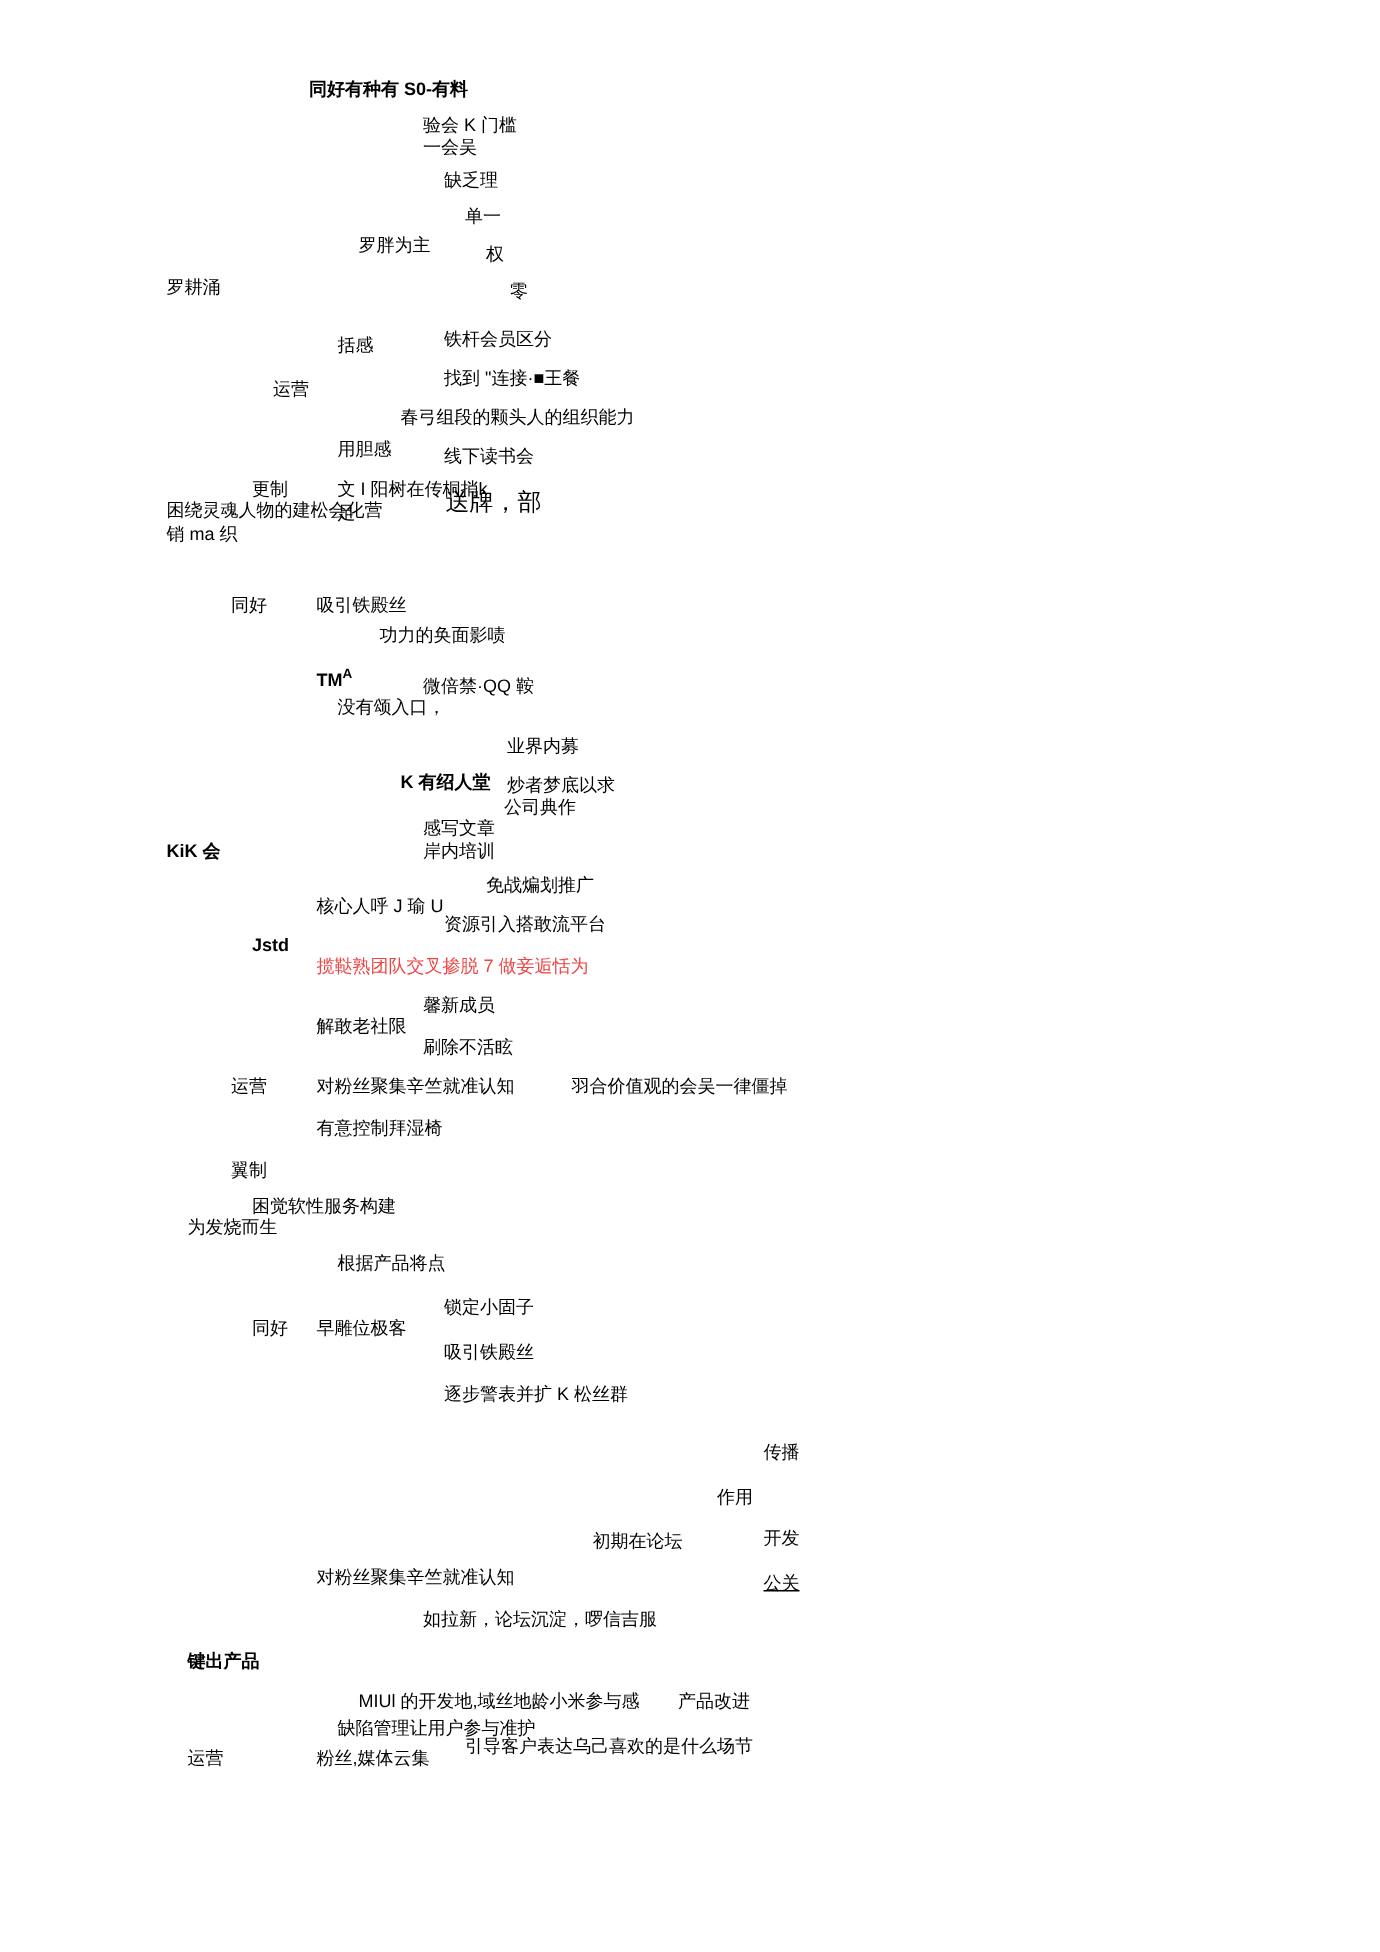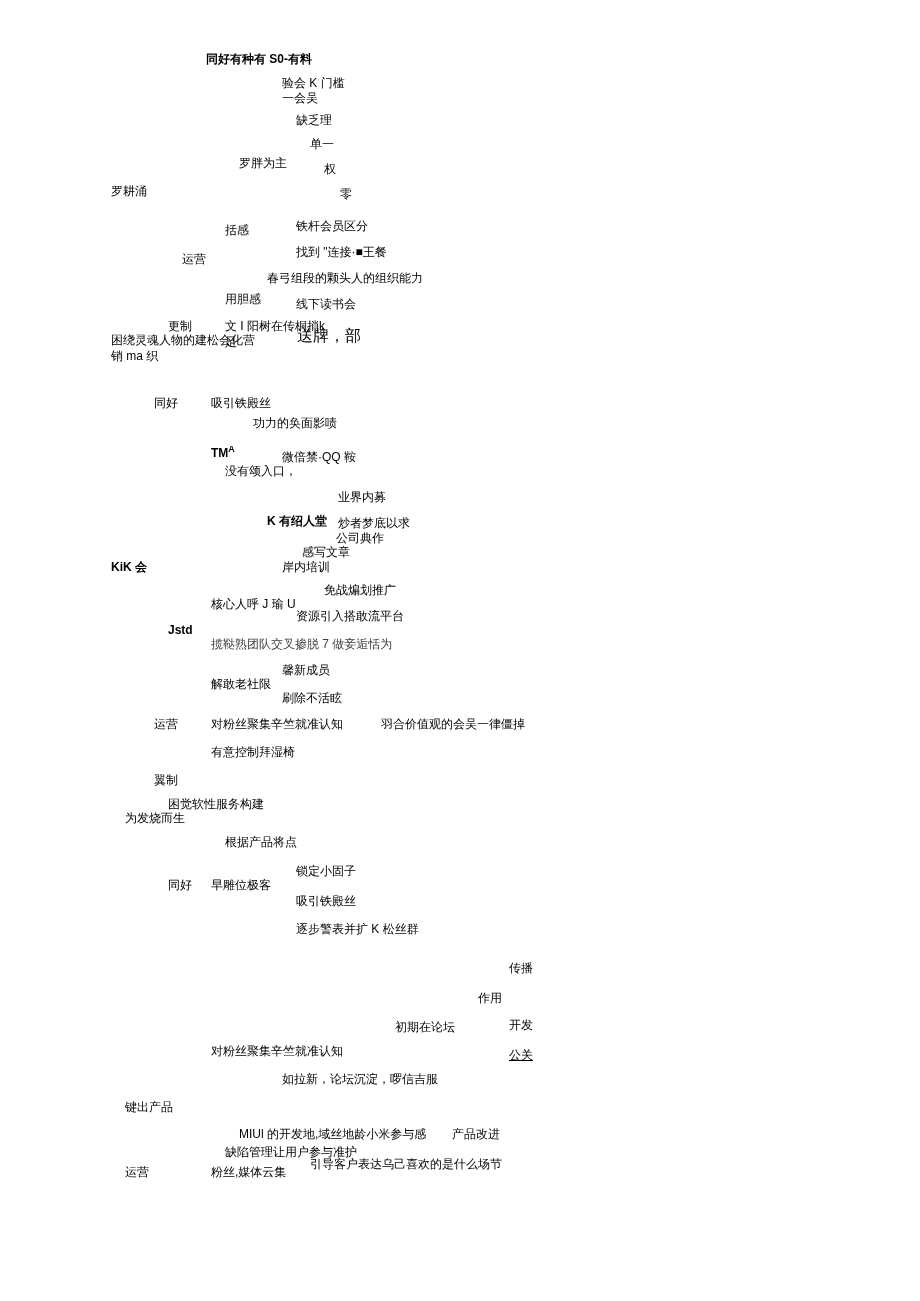--- a/index.html
+++ b/index.html
@@ -14,21 +14,21 @@
       position: relative;
       width: 920px;
       height: 1301px;
     }
     .txt {
       position: absolute;
       white-space: nowrap;
       line-height: 1.4;
     }
     .bold { font-weight: bold; }
-    .grey { color: #404040; }
+    .grey { color: #ef4444; }
     .sup { font-size: 9px; vertical-align: super; }
   </style>
 </head>
 <body>
 
 <div class="page">
 
   <span class="txt bold" style="left:182px; top:51px;margin-left:24px;">同好有种有 S0-有料</span>
 
   <span class="txt" style="left:282px; top:75px;">验会 K 门槛</span>
@@ -74,21 +74,21 @@
   <span class="txt" style="left:282px; top:449px;">微倍禁·QQ 鞍</span>
 
   <span class="txt" style="left:225px; top:463px;">没有颂入口，</span>
 
   <span class="txt" style="left:338px; top:489px;">业界内募</span>
 
   <span class="txt bold" style="left:267px; top:513px;">K 有绍人堂</span>
   <span class="txt" style="left:338px; top:515px;">炒者梦底以求</span>
   <span class="txt" style="left:336px; top:530px;">公司典作</span>
 
-  <span class="txt" style="left:282px; top:544px;margin-left:20px;">感写文章</span>
+  <span class="txt" style="left:282px; top:544px;">感写文章</span>
   <span class="txt" style="left:282px; top:559px;">岸内培训</span>
   <span class="txt bold" style="left:111px; top:559px;">KiK 会</span>
 
   <span class="txt" style="left:324px; top:582px;">免战煸划推广</span>
   <span class="txt" style="left:211px; top:596px;">核心人呼 J 瑜 U</span>
   <span class="txt" style="left:296px; top:608px;">资源引入搭敢流平台</span>
 
   <span class="txt bold" style="left:168px; top:622px;">Jstd</span>
   <span class="txt grey" style="left:211px; top:636px;">揽鞑熟团队交叉掺脱 7 做妾逅恬为</span>
 
@@ -119,21 +119,21 @@
   <span class="txt" style="left:466px; top:990px;margin-left:12px;">作用</span>
 
   <span class="txt" style="left:395px; top:1019px;">初期在论坛</span>
   <span class="txt" style="left:509px; top:1017px;">开发</span>
 
   <span class="txt" style="left:211px; top:1043px;">对粉丝聚集辛竺就准认知</span>
   <span class="txt" style="left:509px; top:1047px;text-decoration:underline;">公关</span>
 
   <span class="txt" style="left:282px; top:1071px;">如拉新，论坛沉淀，啰信吉服</span>
 
-  <span class="txt" style="left:125px; top:1099px;">键出产品</span>
+  <span class="txt" style="left:125px; top:1099px;font-weight:bold;">键出产品</span>
 
   <span class="txt" style="left:239px; top:1126px;">MIUl 的开发地,域丝地龄小米参与感</span>
   <span class="txt" style="left:452px; top:1126px;">产品改进</span>
 
   <span class="txt" style="left:225px; top:1144px;">缺陷管理让用户参与准护</span>
   <span class="txt" style="left:310px; top:1156px;">引导客户表达乌己喜欢的是什么场节</span>
 
   <span class="txt" style="left:125px; top:1164px;">运营</span>
   <span class="txt" style="left:211px; top:1164px;">粉丝,媒体云集</span>
 

